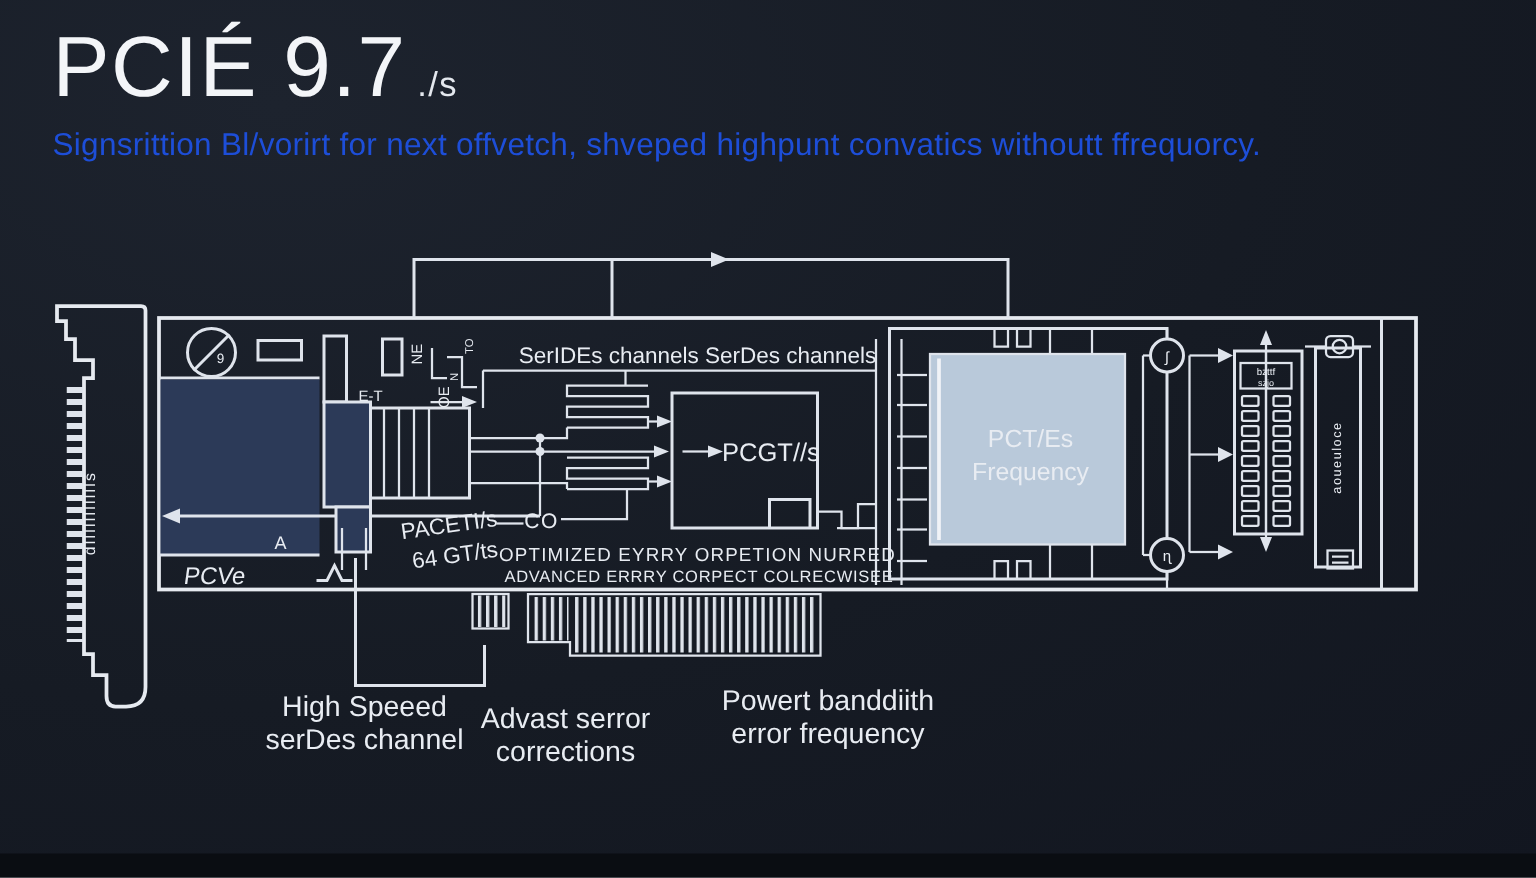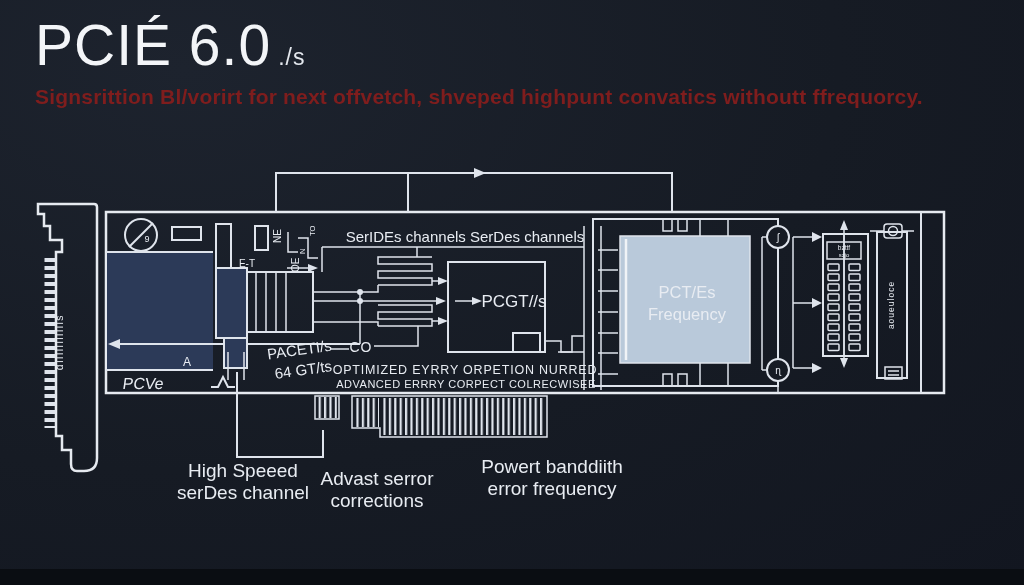--- a/index.html
+++ b/index.html
@@ -7,40 +7,40 @@
     width:1024px;height:585px;overflow:hidden;
     background:radial-gradient(ellipse at 18% 12%, #1d232e 0%, #161b24 55%, #121620 100%);
     font-family:"Liberation Sans", sans-serif;
     position:relative;
   }
   .stage{position:absolute;inset:0;}
   .header{position:absolute;left:35px;top:16px;color:#f1f3f6;}
   .title-row{display:flex;align-items:baseline;gap:7px;}
   .title{font-size:57px;font-weight:500;letter-spacing:1px;line-height:1.05;color:#f3f5f8;}
   .title-suffix{font-size:23px;color:#e4e8ee;letter-spacing:1px;}
-  .subtitle{margin-top:9px;font-size:21px;font-weight:700;color:#7f1d1d;letter-spacing:.2px;}
+  .subtitle{margin-top:9px;font-size:21px;font-weight:400;color:#1d4ed8;letter-spacing:.2px;}
   svg{position:absolute;left:0;top:0;}
   svg text{font-family:"Liberation Sans", sans-serif;fill:#e8ecf2;}
   .s2{stroke:#dfe4ec;stroke-width:2;fill:none;}
   .s15{stroke:#dfe4ec;stroke-width:1.5;fill:none;}
   .s25{stroke:#e6eaf0;stroke-width:2.5;fill:none;}
   .fillline{fill:#dfe4ec;stroke:none;}
   .navy{fill:#2c3a58;}
   .bgfill{fill:#161b24;}
   .chipfill{fill:#b9c9da;}
   .bottom-band{position:absolute;left:0;bottom:0;width:1024px;height:16px;background:#0a0d12;}
 </style>
 </head>
 <body>
 
 <div class="stage">
 
   <div class="header">
     <div class="title-row">
-      <span class="title">PCIÉ 6.0</span>
+      <span class="title">PCIÉ 9.7</span>
       <span class="title-suffix">./s</span>
     </div>
     <div class="subtitle">Signsrittion Bl/vorirt for next offvetch, shveped highpunt convatics withoutt ffrequorcy.</div>
   </div>
 
   <svg width="1024" height="585" viewBox="0 0 1024 585">
     <defs>
       <pattern id="vstripe" width="5.4" height="8" patternUnits="userSpaceOnUse">
         <rect width="2.2" height="8" fill="#dfe4ec"></rect>
       </pattern>

